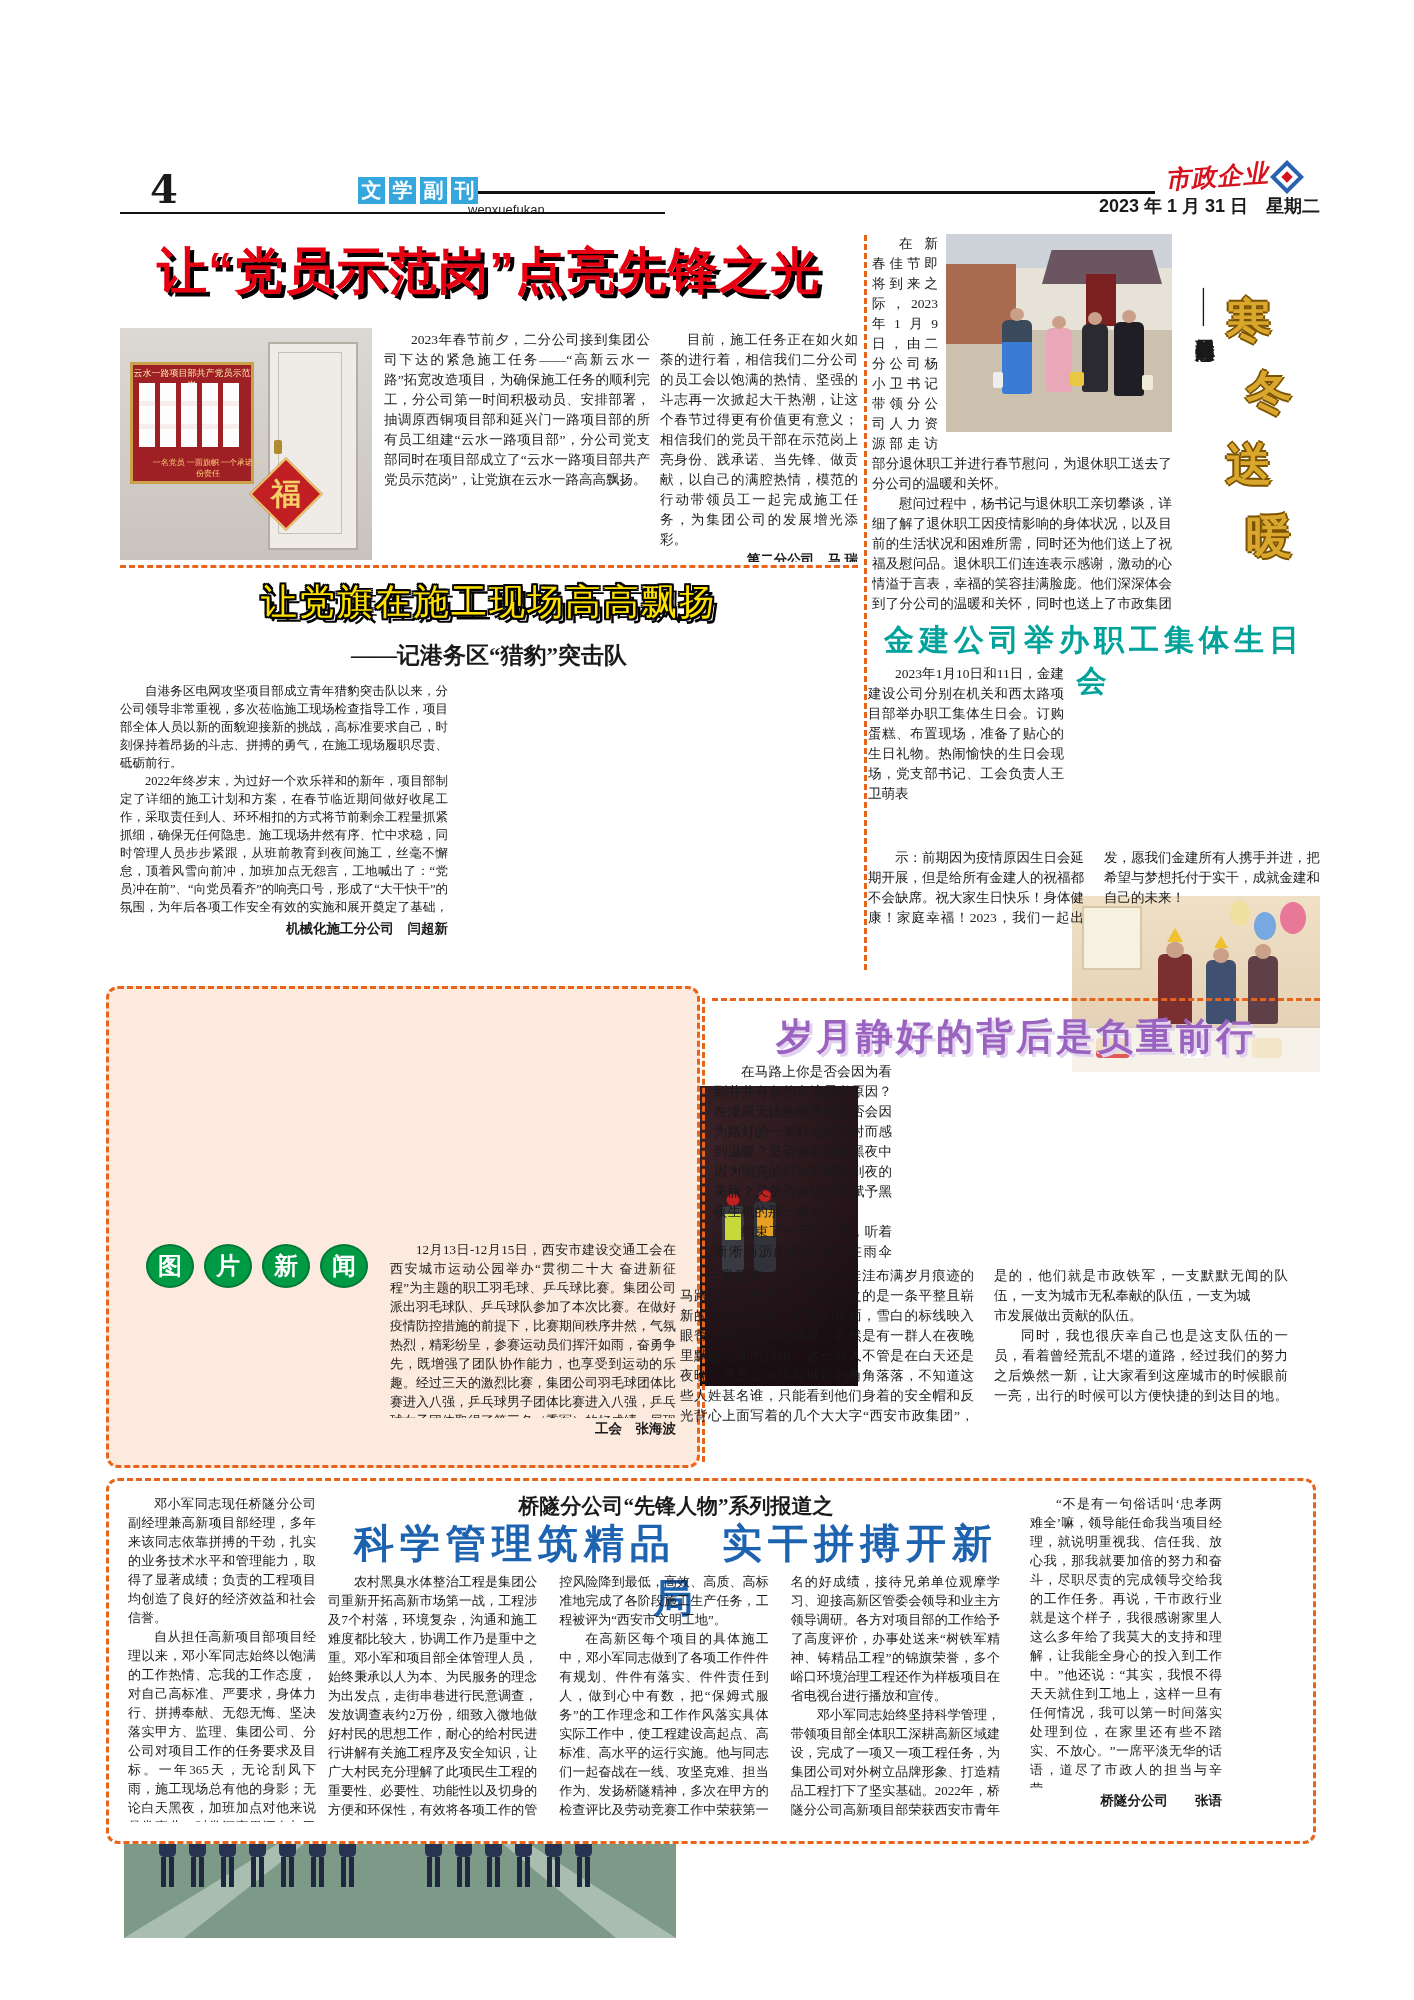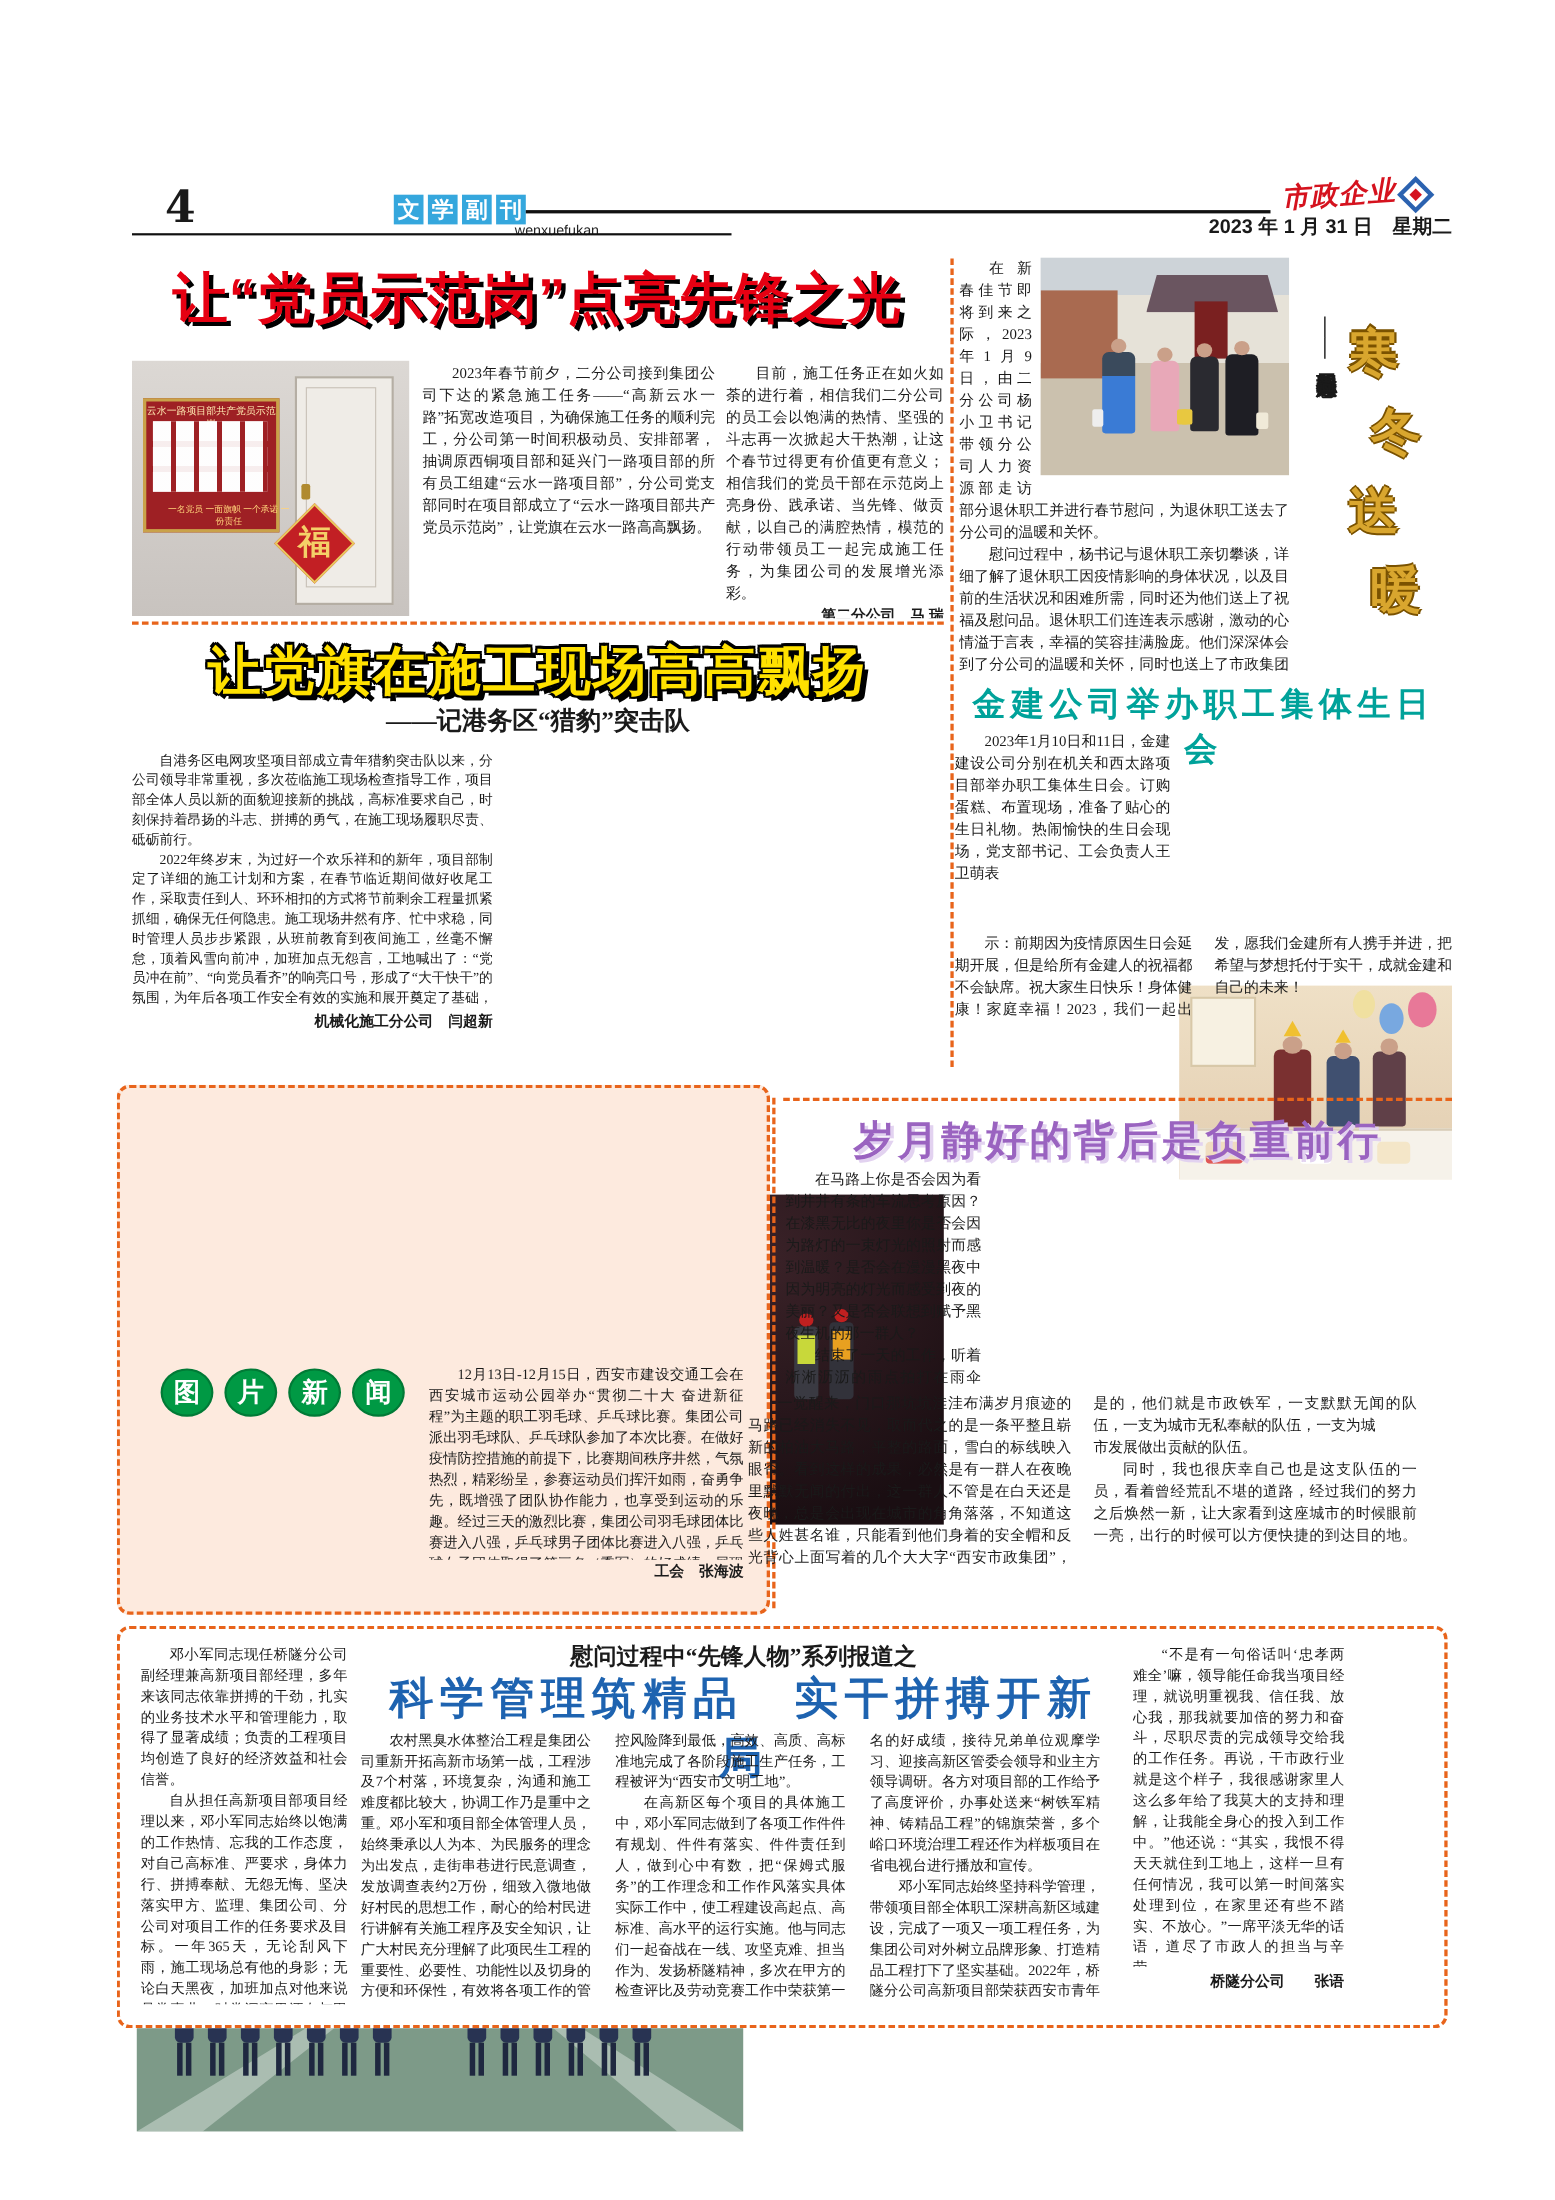--- a/index.html
+++ b/index.html
@@ -23,21 +23,21 @@
   
   .body-txt{font-size:13.5px;line-height:20px;text-align:justify;overflow:hidden;}
   .body-txt p{margin:0;text-indent:2em;}
   .small-txt{font-size:13px;line-height:19px;}
   .byline{font-weight:bold;text-align:right;font-size:13.5px;}
   .cols2{column-count:2;column-gap:20px;}
   .cols3{column-count:3;column-gap:22px;}
   
   .hl-red{font-family:"Liberation Sans",sans-serif;font-weight:bold;font-size:50px;color:#e60012;text-align:center;
           letter-spacing:1px;text-shadow:4px 4px 0 #000;}
-  .hl-yellow{font-family:"Liberation Sans",sans-serif;font-weight:bold;font-size:48px;color:#ffe100;text-align:center;letter-spacing:2px;
+  .hl-yellow{font-family:"Liberation Sans",sans-serif;font-weight:normal;font-size:36px;color:#ffe100;text-align:center;letter-spacing:2px;
           text-shadow:-2px -2px 0 #000,2px -2px 0 #000,-2px 2px 0 #000,2px 2px 0 #000,-2px 0 0 #000,2px 0 0 #000,0 -2px 0 #000,0 2px 0 #000,5px 5px 0 #000;}
   .hl-sub{font-weight:bold;font-size:23px;text-align:center;}
   .hl-teal{font-family:"Liberation Sans",sans-serif;font-weight:bold;font-size:30px;color:#00a29a;text-align:center;letter-spacing:5px;}
   .hl-purple{font-family:"Liberation Sans",sans-serif;font-weight:bold;font-size:37px;color:#9a63c0;text-align:center;letter-spacing:3px;
           text-shadow:3px 3px 0 #e2d2f0;}
   .hl-blue{font-family:"Liberation Sans",sans-serif;font-weight:bold;font-size:40px;color:#1e63b0;text-align:center;letter-spacing:6px;}
   .kicker{font-weight:bold;font-size:21px;text-align:center;}
   .vert{writing-mode:vertical-rl;}
   .winter-char{position:absolute;font-family:"Liberation Sans",sans-serif;font-weight:bold;font-size:46px;color:#d9a62e;
           text-shadow:-2px 0 0 #7a5200,2px 0 0 #7a5200,0 -2px 0 #7a5200,0 2px 0 #7a5200,3px 3px 0 #fff;}
@@ -244,21 +244,21 @@
     <p style="text-indent:0;">市发展做出贡献的队伍。</p>
     <p>同时，我也很庆幸自己也是这支队伍的一员，看着曾经荒乱不堪的道路，经过我们的努力之后焕然一新，让大家看到这座城市的时候眼前一亮，出行的时候可以方便快捷的到达目的地。看到这样的场景，我们这一群人也会觉得在艳阳高照或寒冷刺骨的环境下作业也是值得的。</p>
 
   </div>
 
   <div class="abs whitebox" style="left:106px;top:1478px;width:1204px;height:360px;"></div>
   <div class="abs body-txt small-txt" style="left:128px;top:1494px;width:188px;height:328px;">
     <p>邓小军同志现任桥隧分公司副经理兼高新项目部经理，多年来该同志依靠拼搏的干劲，扎实的业务技术水平和管理能力，取得了显著成绩；负责的工程项目均创造了良好的经济效益和社会信誉。</p>
     <p>自从担任高新项目部项目经理以来，邓小军同志始终以饱满的工作热情、忘我的工作态度，对自己高标准、严要求，身体力行、拼搏奉献、无怨无悔、坚决落实甲方、监理、集团公司、分公司对项目工作的任务要求及目标。一年365天，无论刮风下雨，施工现场总有他的身影；无论白天黑夜，加班加点对他来说是常事儿，时常深夜里还在与甲方汇报工作，坚守工地处理突发事件，在微信群里关注询问现场情况。他努力发挥党员和项目管理者的模范带头作用，以对自己负责、对公司负责、对党负责的态度对待每一项工作，以实际行动不断践行着自己的职责。</p>
   </div>
-  <div class="abs kicker" style="left:340px;top:1492px;width:672px;">慰问过程中“先锋人物”系列报道之</div>
+  <div class="abs kicker" style="left:340px;top:1492px;width:672px;">桥隧分公司“先锋人物”系列报道之</div>
   <div class="abs hl-blue" style="left:340px;top:1516px;width:672px;">科学管理筑精品　实干拼搏开新局</div>
   <div class="abs body-txt small-txt cols3" style="left:328px;top:1572px;width:672px;height:250px;">
     <p>农村黑臭水体整治工程是集团公司重新开拓高新市场第一战，工程涉及7个村落，环境复杂，沟通和施工难度都比较大，协调工作乃是重中之重。邓小军和项目部全体管理人员，始终秉承以人为本、为民服务的理念为出发点，走街串巷进行民意调查，发放调查表约2万份，细致入微地做好村民的思想工作，耐心的给村民进行讲解有关施工程序及安全知识，让广大村民充分理解了此项民生工程的重要性、必要性、功能性以及切身的方便和环保性，有效将各项工作的管控风险降到最低，高效、高质、高标准地完成了各阶段施工生产任务，工程被评为“西安市文明工地”。</p>
     <p>在高新区每个项目的具体施工中，邓小军同志做到了各项工作件件有规划、件件有落实、件件责任到人，做到心中有数，把“保姆式服务”的工作理念和工作作风落实具体实际工作中，使工程建设高起点、高标准、高水平的运行实施。他与同志们一起奋战在一线、攻坚克难、担当作为、发扬桥隧精神，多次在甲方的检查评比及劳动竞赛工作中荣获第一名的好成绩，接待兄弟单位观摩学习、迎接高新区管委会领导和业主方领导调研。各方对项目部的工作给予了高度评价，办事处送来“树铁军精神、铸精品工程”的锦旗荣誉，多个峪口环境治理工程还作为样板项目在省电视台进行播放和宣传。</p>
     <p>邓小军同志始终坚持科学管理，带领项目部全体职工深耕高新区域建设，完成了一项又一项工程任务，为集团公司对外树立品牌形象、打造精品工程打下了坚实基础。2022年，桥隧分公司高新项目部荣获西安市青年安全生产示范岗、2022年西安好青年集体，桥隧分公司微尘志愿服务队也获得“西安最美疫情防控青年志愿者”荣誉。</p>
 
   </div>
   <div class="abs body-txt small-txt" style="left:1030px;top:1494px;width:192px;height:294px;">
     <p>“不是有一句俗话叫‘忠孝两难全’嘛，领导能任命我当项目经理，就说明重视我、信任我、放心我，那我就要加倍的努力和奋斗，尽职尽责的完成领导交给我的工作任务。再说，干市政行业就是这个样子，我很感谢家里人这么多年给了我莫大的支持和理解，让我能全身心的投入到工作中。”他还说：“其实，我恨不得天天就住到工地上，这样一旦有任何情况，我可以第一时间落实处理到位，在家里还有些不踏实、不放心。”一席平淡无华的话语，道尽了市政人的担当与辛劳。</p>
 

